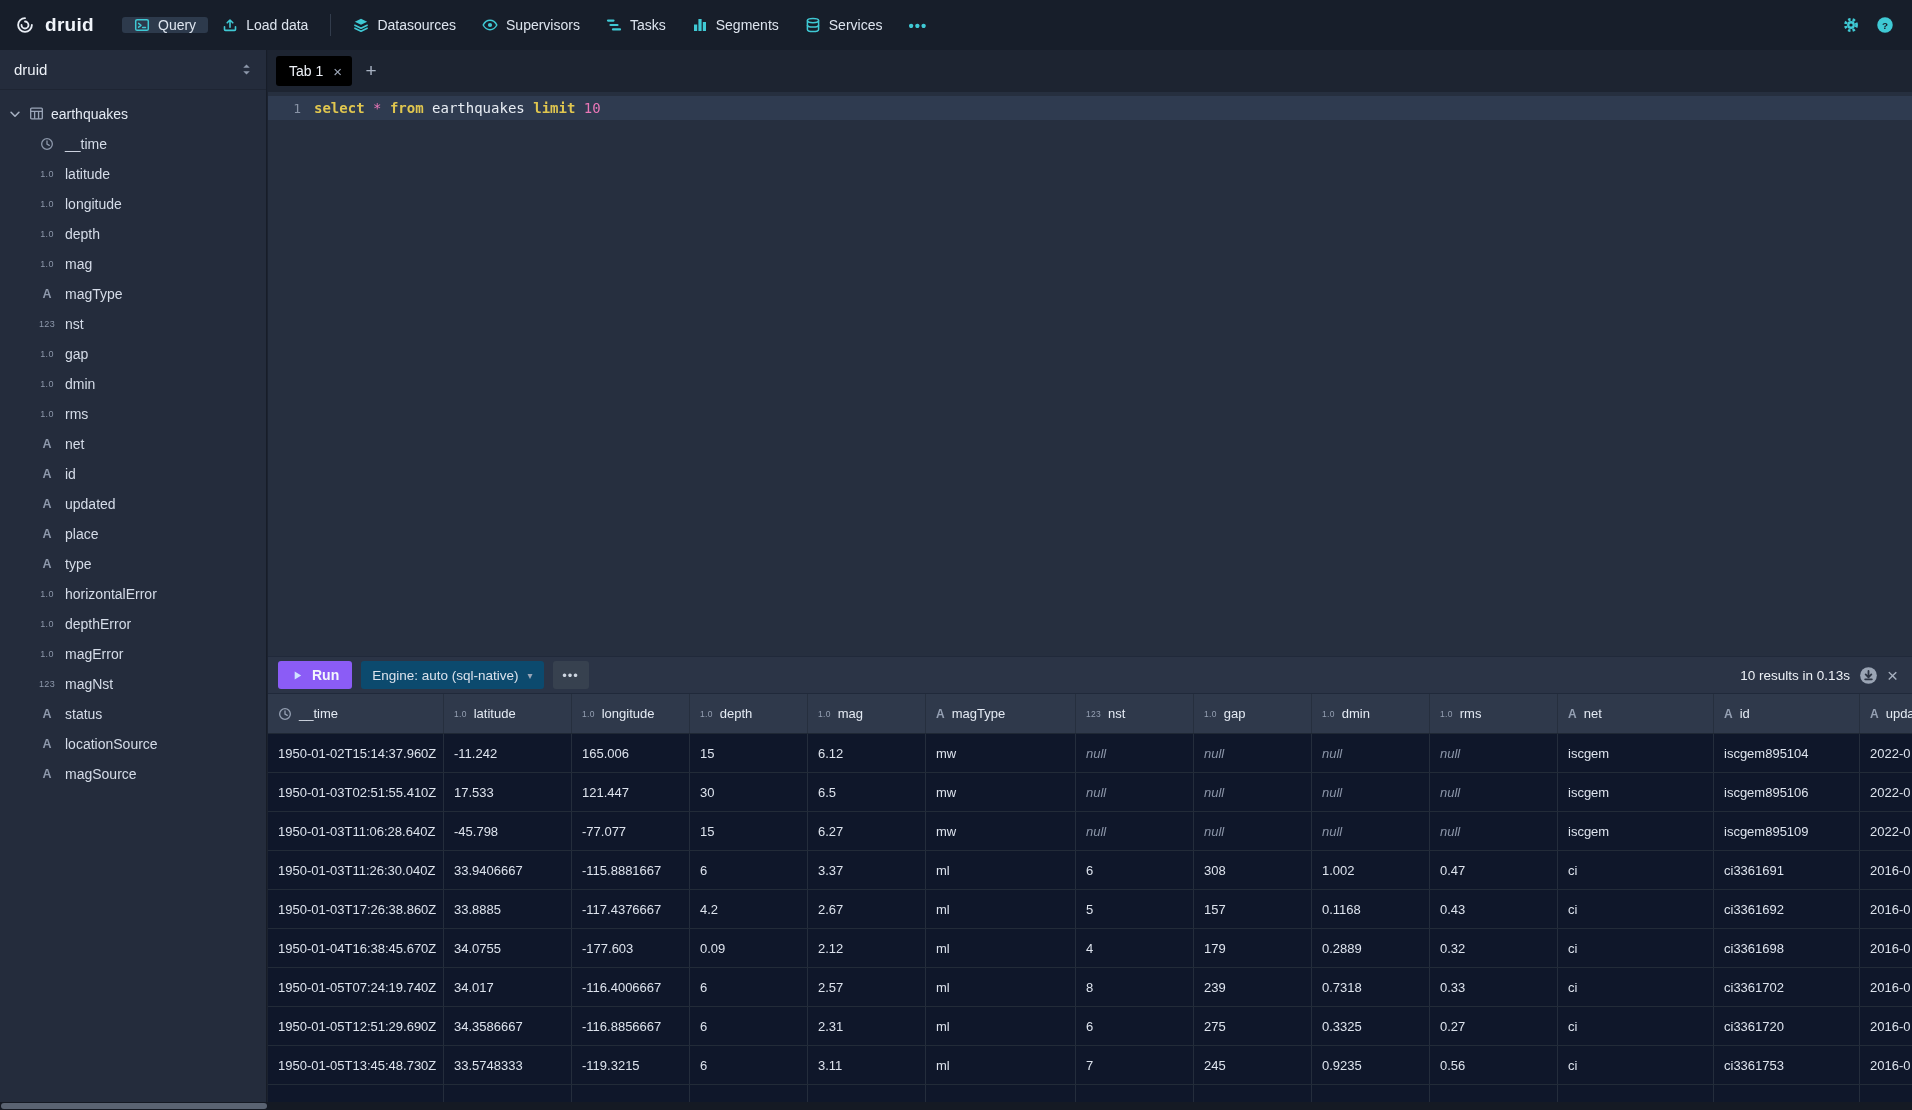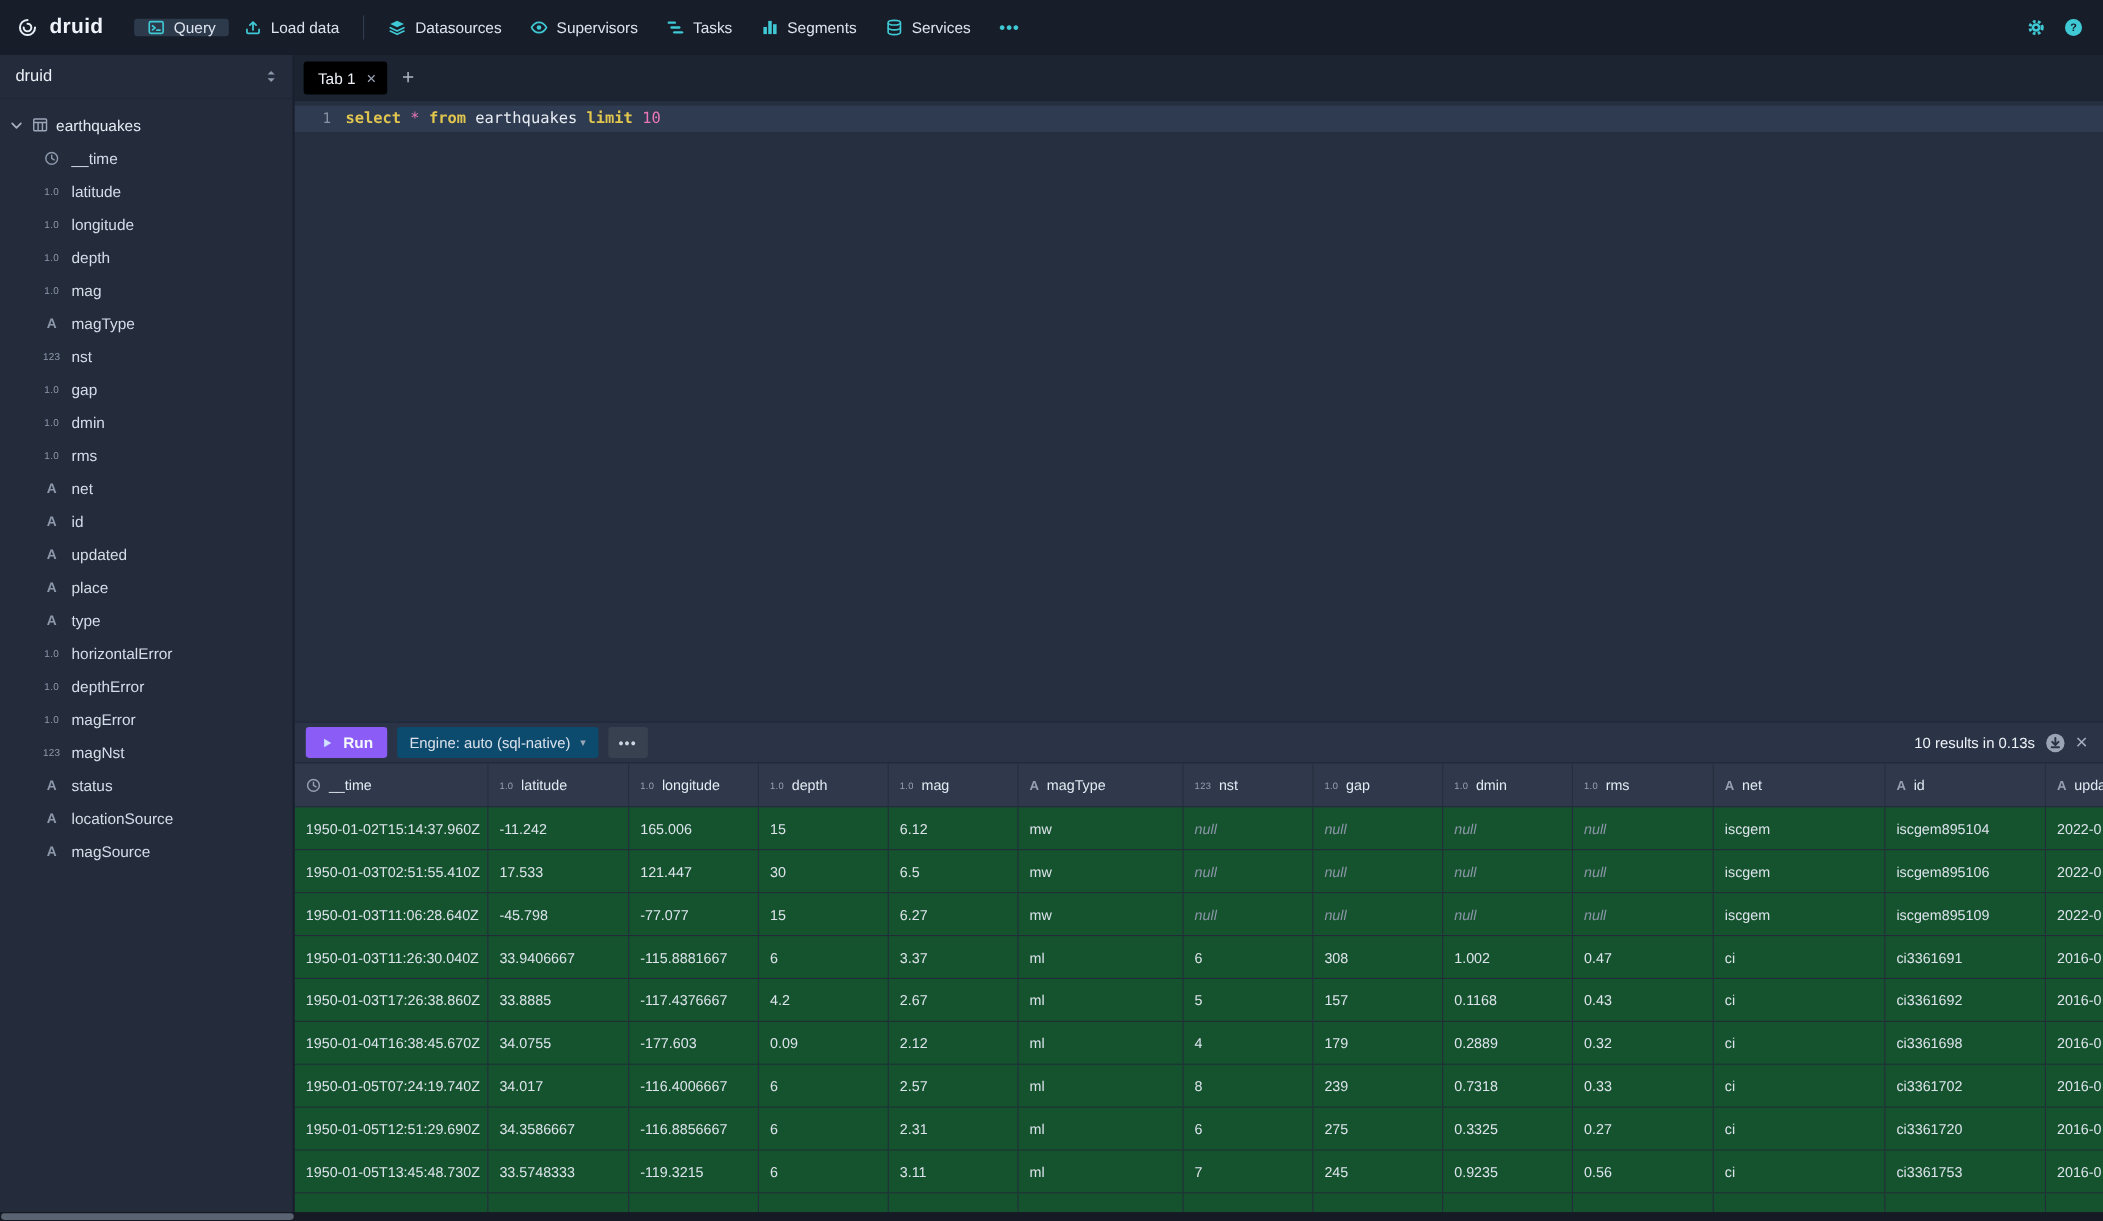--- a/index.html
+++ b/index.html
@@ -75,21 +75,21 @@
   .dl{display:flex;cursor:pointer;}
 
   
   .results{flex:1 1 auto;background:#293141;overflow:hidden;}
   .rheader{display:flex;height:40px;background:#2f394b;border-bottom:1px solid #1f2835;}
   .hcell{display:flex;align-items:center;gap:7px;padding:0 10px;font-size:13px;color:#e4eaf3;
          border-right:1px solid #262f3e;flex:none;overflow:hidden;white-space:nowrap;cursor:pointer;}
   .hicon{display:flex;align-items:center;color:#95a0b3;}
   .hicon .glyph{font-size:8.5px;}
   .hicon .letter-glyph{font-size:12px;}
-  .rrow{display:flex;height:39px;border-bottom:1px solid #222b38;background:#14532d;}
+  .rrow{display:flex;height:39px;border-bottom:1px solid #222b38;background:#0f172a;}
   .cell{display:flex;align-items:center;padding:0 10px;font-size:13px;color:#dde3ed;
         border-right:1px solid #242d3c;flex:none;overflow:hidden;white-space:nowrap;cursor:pointer;}
   .null-val{font-style:italic;color:#8b95a8;}
 
   .rheader>.hcell:nth-child(1), .rrow>.cell:nth-child(1){width:176px;}
   .rheader>.hcell:nth-child(2), .rrow>.cell:nth-child(2){width:128px;}
   .rheader>.hcell:nth-child(3), .rrow>.cell:nth-child(3){width:118px;}
   .rheader>.hcell:nth-child(4), .rrow>.cell:nth-child(4){width:118px;}
   .rheader>.hcell:nth-child(5), .rrow>.cell:nth-child(5){width:118px;}
   .rheader>.hcell:nth-child(6), .rrow>.cell:nth-child(6){width:150px;}

